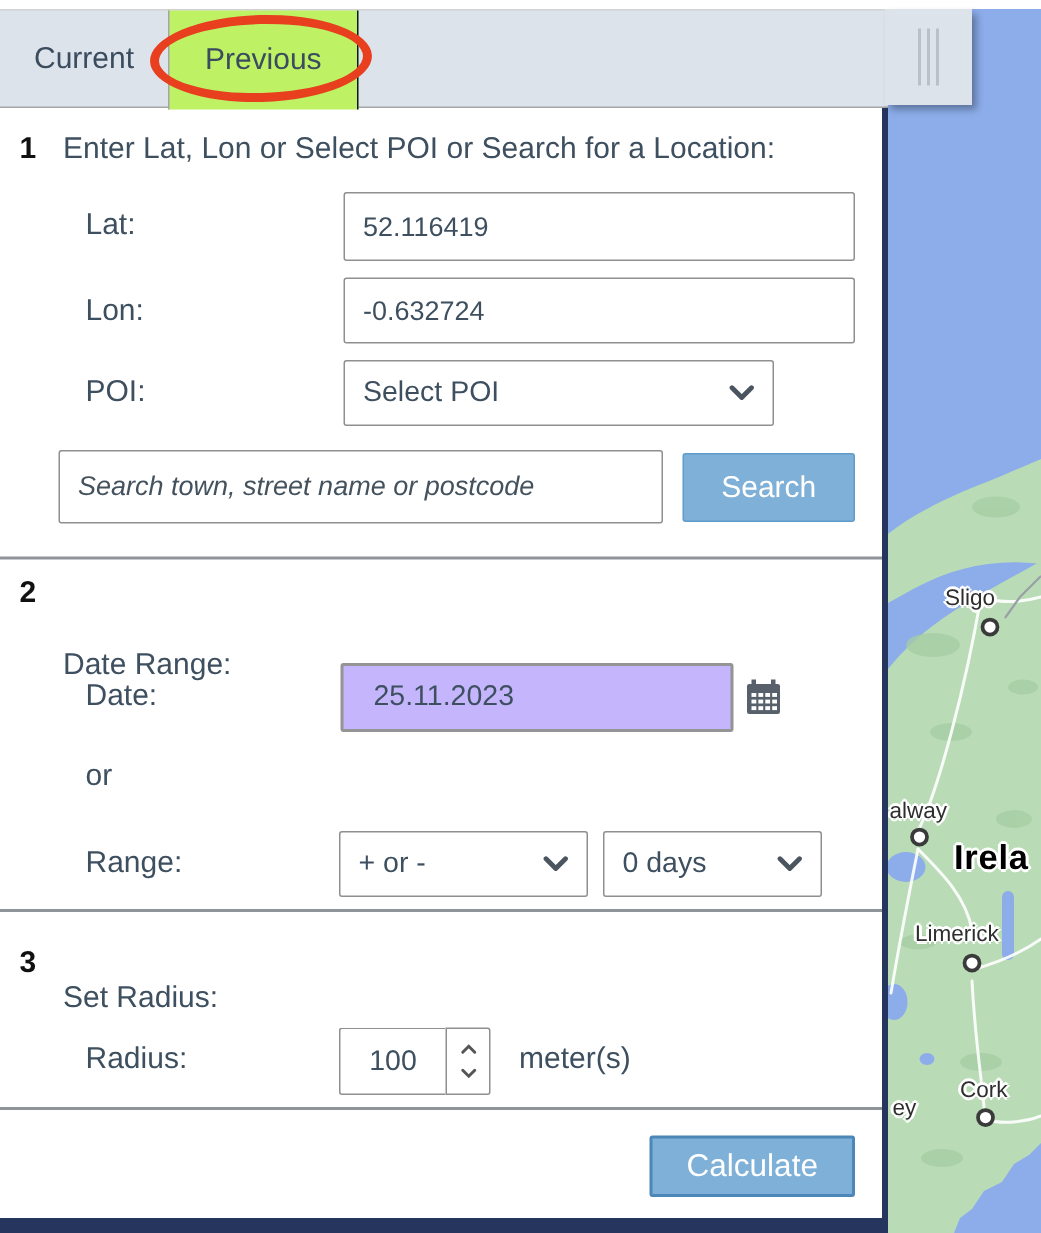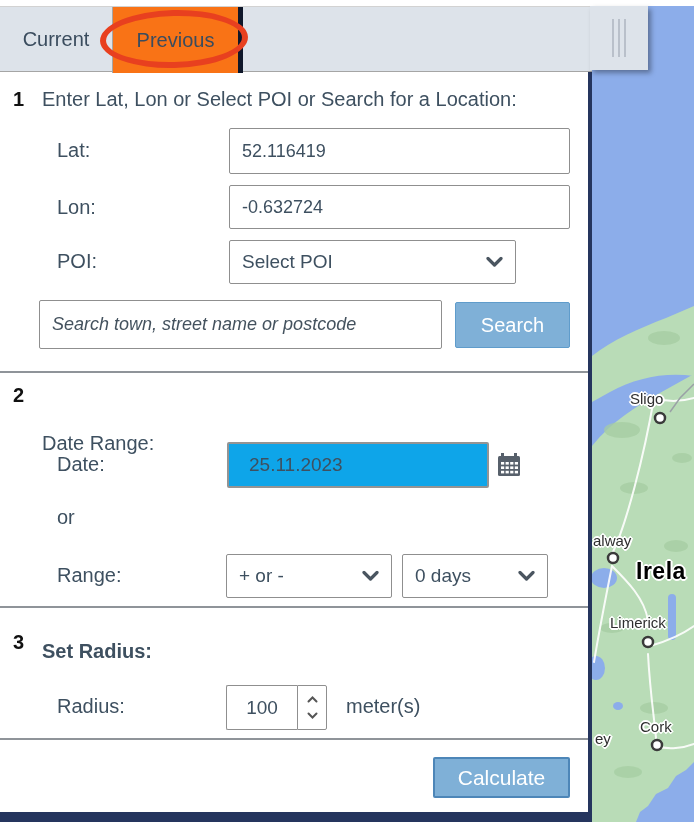--- a/index.html
+++ b/index.html
@@ -31,21 +31,21 @@
   }
   .tabrow{
     position:absolute;left:0;top:0;width:592px;height:64px;background:#dde3ea;
     border-top:1px solid #d2d2d2;border-bottom:1px solid #a5a5a5;z-index:3;
   }
   .tab{
     position:absolute;top:0;height:64px;display:flex;align-items:center;justify-content:center;
     font-size:20px;color:#3a4c5e;cursor:pointer;
   }
   .tab.current{left:0;width:112px;border-right:1px solid #a5a5a5;}
-  .tab.previous{left:112px;width:125px;height:66px;background:#f97316;border-left:1px solid #a5a5a5;border-right:5px solid #0f172a;}
+  .tab.previous{left:112px;width:125px;height:66px;background:#bef264;border-left:1px solid #a5a5a5;border-right:1px solid #0f172a;}
   .red-ellipse{
     position:absolute;left:100px;top:4px;width:148px;height:58px;box-sizing:border-box;
     border:6px solid #e8401f;border-radius:50%;z-index:6;transform:rotate(-1.5deg);pointer-events:none;
   }
   .divider{position:absolute;left:0;width:588px;height:0;border-top:2px solid #8f9499;}
   .sec-num{position:absolute;left:13px;width:24px;font-size:20px;font-weight:bold;color:#111;}
   .sec-title{position:absolute;left:42px;font-size:20px;color:#3e5060;white-space:nowrap;}
   .f-label{position:absolute;left:57px;font-size:20px;color:#3e5060;}
   .t-input{
     position:absolute;box-sizing:border-box;border:1.5px solid #8f8f8f;border-radius:2px;
@@ -55,21 +55,21 @@
     position:absolute;box-sizing:border-box;border:1.5px solid #8f8f8f;border-radius:2px;background:#fff;
     display:flex;align-items:center;font-size:19px;color:#3e5060;padding-left:12px;cursor:pointer;
   }
   .sel .chev{position:absolute;right:12px;top:50%;transform:translateY(-50%);line-height:0;}
   .btn{
     position:absolute;display:flex;align-items:center;justify-content:center;cursor:pointer;
     background:#7fb0d7;color:#ffffff;font-size:20px;border-radius:2px;box-sizing:border-box;
   }
   .btn.search{border:1px solid #5f9ccb;}
   .btn.calc{border:2px solid #4d86b8;font-size:21px;}
-  .date-wrap{position:absolute;box-sizing:border-box;border:2px solid #949494;border-radius:2px;background:#0ea5e9;display:flex;align-items:center;}
+  .date-wrap{position:absolute;box-sizing:border-box;border:2px solid #949494;border-radius:2px;background:#c4b5fd;display:flex;align-items:center;}
   .date-wrap input{border:none;outline:none;flex:1;font-family:"Liberation Sans", sans-serif;font-size:19px;color:#3e5060;padding-left:20px;background:transparent;}
   .cal-ico{margin-right:10px;line-height:0;cursor:pointer;}
   .rad-wrap{position:absolute;display:flex;}
   .rad-wrap input{
     width:71px;box-sizing:border-box;border:1.5px solid #8f8f8f;border-right:none;border-radius:2px 0 0 2px;
     font-family:"Liberation Sans", sans-serif;font-size:19px;color:#3e5060;text-align:center;outline:none;
   }
   .spinner{
     width:30px;box-sizing:border-box;border:1.5px solid #8f8f8f;border-radius:0 2px 2px 0;background:#fff;
     display:flex;flex-direction:column;align-items:center;justify-content:space-evenly;cursor:pointer;
@@ -223,21 +223,21 @@
     <span class="chev">
       <svg width="17" height="11" viewBox="0 0 17 11">
           <path d="M2 2 L8.5 8.5 L15 2" stroke="#4a5560" stroke-width="3.2" fill="none" stroke-linecap="round" stroke-linejoin="round"></path>
         </svg>
     </span>
   </div>
 
   <div class="divider" style="top:600px;"></div>
 
   <div class="sec-num" style="top:625px;">3</div>
-  <div class="sec-title" style="top:634px;font-weight:bold;">Set Radius:</div>
+  <div class="sec-title" style="top:648px;">Set Radius:</div>
 
   <div class="f-label" style="top:689px;">Radius:</div>
   <div class="rad-wrap" style="left:226px;top:679px;height:45px;">
     <input type="text" value="100" style="">
     <div class="spinner">
       <svg width="11" height="7" viewBox="0 0 11 7">
           <path d="M1.5 5.5 L5.5 1.5 L9.5 5.5" stroke="#555" stroke-width="2" fill="none" stroke-linecap="round"></path>
         </svg>
       <svg width="11" height="7" viewBox="0 0 11 7">
           <path d="M1.5 1.5 L5.5 5.5 L9.5 1.5" stroke="#555" stroke-width="2" fill="none" stroke-linecap="round"></path>

